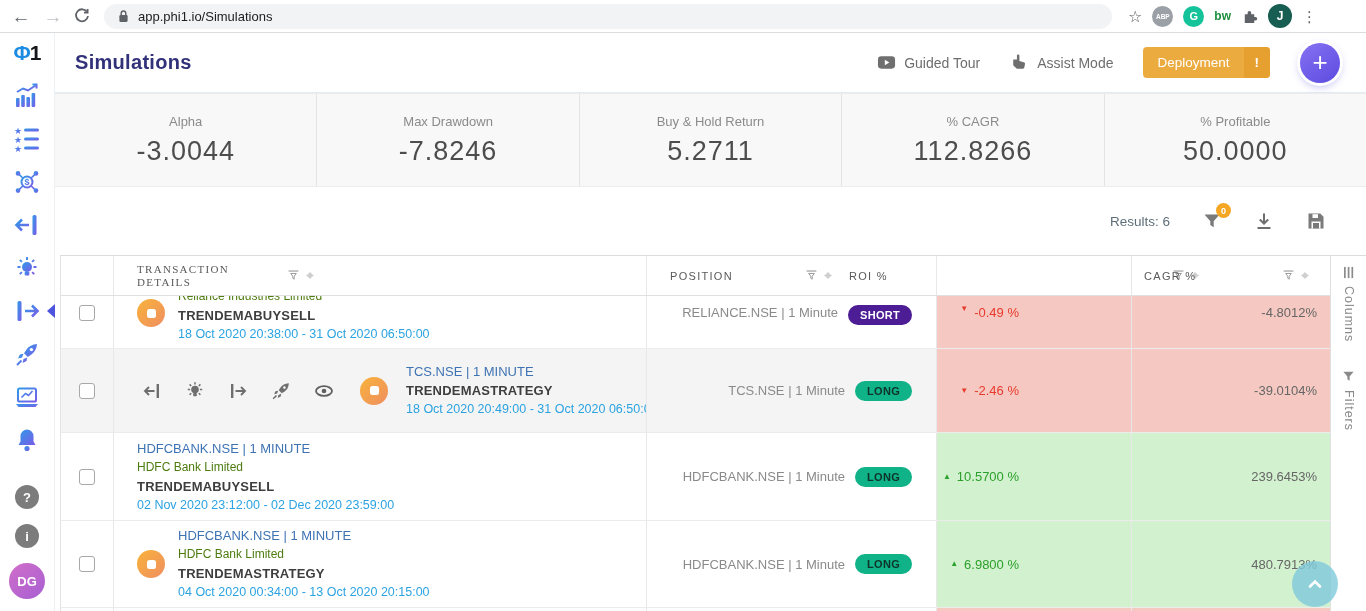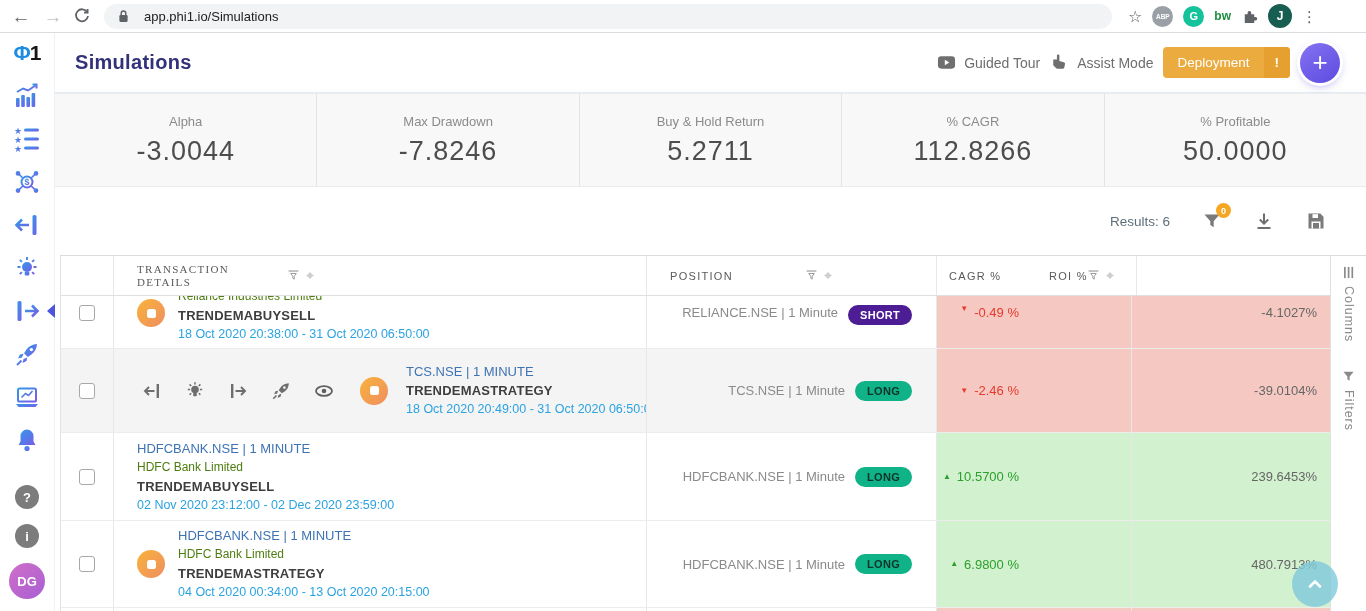--- a/index.html
+++ b/index.html
@@ -6,21 +6,21 @@
   html,body { width:1366px; height:611px; overflow:hidden; background:#fff;
     font-family:"Liberation Sans","DejaVu Sans",sans-serif; }
 
   
   .browser-bar { height:33px; display:flex; align-items:center; gap:10px;
     padding:0 10px; background:#fff; border-bottom:1px solid #dadce0; }
   .nav-ic { color:#5f6368; font-size:19px; line-height:1; cursor:pointer; width:22px; text-align:center; }
   .nav-ic.fwd { color:#bdc1c6; }
   .reload-svg { width:16px; height:16px; cursor:pointer; }
   .url-pill { width:1008px; height:25px; background:#f1f3f4; border-radius:13px;
-    display:flex; align-items:center; gap:15px; padding:0 14px; margin-left:4px; cursor:text; }
+    display:flex; align-items:center; gap:9px; padding:0 14px; margin-left:4px; cursor:text; }
   .url-text { font-size:13px; color:#202124; }
   .star-ic { font-size:16px; color:#5f6368; cursor:pointer; margin-left:6px; }
   .ext-badge { width:21px; height:21px; border-radius:50%; color:#fff; font-weight:bold;
     display:flex; align-items:center; justify-content:center; cursor:pointer; flex:none; }
   .ext-abp { background:#9aa0a6; font-size:6.5px; }
   .ext-gram { background:#15c39a; font-size:11px; }
   .ext-bw { color:#1e8e3e; font-weight:bold; font-size:12px; cursor:pointer; }
   .puzzle-svg { width:17px; height:17px; cursor:pointer; }
   .profile-j { width:24px; height:24px; border-radius:50%; background:#175d52; color:#fff;
     font-size:12px; font-weight:bold; display:flex; align-items:center; justify-content:center; cursor:pointer; }
@@ -44,21 +44,21 @@
   .avatar { width:36px; height:36px; border-radius:50%;
     background:linear-gradient(140deg,#d06ec9,#a85fd3); color:#fff; font-size:13px; font-weight:bold;
     display:flex; align-items:center; justify-content:center; cursor:pointer; }
 
   .main { flex:1; display:flex; flex-direction:column; position:relative; }
 
   
   .page-header { height:60px; flex:none; display:flex; align-items:center;
     padding:0 26px 0 20px; border-bottom:1px solid #e2ecf4; }
   .page-title { font-size:20px; font-weight:700; color:#32327a; letter-spacing:.3px; }
-  .hdr-actions { margin-left:auto; display:flex; align-items:center; gap:10px; }
+  .hdr-actions { margin-left:auto; display:flex; align-items:center; gap:30px; }
   .hdr-link { display:flex; align-items:center; gap:8px; font-size:14px; color:#6e6e6e; cursor:pointer; }
   .hdr-link svg { width:19px; height:19px; }
   .deploy-btn { display:flex; background:#ecab3f; color:#fff; border-radius:4px; overflow:hidden;
     font-size:13.5px; cursor:pointer; }
   .dep-label { padding:8px 14px; }
   .dep-alert { padding:8px 11px; background:#e6a02f; font-weight:bold; }
   .plus-btn { width:40px; height:40px; border-radius:50%; color:#fff; font-size:26px; cursor:pointer;
     background:linear-gradient(145deg,#8572f2,#5d4be0); display:flex; align-items:center; justify-content:center;
     box-shadow:0 0 0 3px #fff, 0 3px 8px rgba(90,80,220,.45); }
 
@@ -377,35 +377,35 @@
               <svg class="hfun" viewBox="0 0 16 16">
                 <path d="M2 2.5h12" stroke="#999" stroke-width="1.4"></path>
                 <path d="M4.5 5.5h7l-2.6 3.4v3.6l-1.8-1.2V8.9z" fill="none" stroke="#999" stroke-width="1.2"></path>
               </svg>
               <span class="sort">
                   <i class="s-up"></i>
                   <i class="s-dn"></i>
                 </span>
             </span>
           </div>
-          <div class="col c-cagr">
-            <span class="hlabel">CAGR %</span>
+          <div class="col c-roi">
+            <span class="hlabel">ROI %</span>
             <span class="hcluster">
               <svg class="hfun" viewBox="0 0 16 16">
                 <path d="M2 2.5h12" stroke="#999" stroke-width="1.4"></path>
                 <path d="M4.5 5.5h7l-2.6 3.4v3.6l-1.8-1.2V8.9z" fill="none" stroke="#999" stroke-width="1.2"></path>
               </svg>
               <span class="sort">
                   <i class="s-up"></i>
                   <i class="s-dn"></i>
                 </span>
             </span>
           </div>
-          <div class="col c-roi">
-            <span class="hlabel">ROI %</span>
+          <div class="col c-cagr">
+            <span class="hlabel">CAGR %</span>
             <span class="hcluster">
               <svg class="hfun" viewBox="0 0 16 16">
                 <path d="M2 2.5h12" stroke="#999" stroke-width="1.4"></path>
                 <path d="M4.5 5.5h7l-2.6 3.4v3.6l-1.8-1.2V8.9z" fill="none" stroke="#999" stroke-width="1.2"></path>
               </svg>
               <span class="sort">
                   <i class="s-up"></i>
                   <i class="s-dn"></i>
                 </span>
             </span>
@@ -428,21 +428,21 @@
           </div>
           <div class="col c-pos">
             <span class="ptxt">RELIANCE.NSE | 1 Minute</span>
             <span class="badge short">SHORT</span>
           </div>
           <div class="col c-roi neg-bg">
             <span class="tri dn">▼</span>
             <span class="roi-val neg">-0.49 %</span>
           </div>
           <div class="col c-cagr neg-bg">
-            <span class="cagr-val">-4.1027%</span>
+            <span class="cagr-val">-4.8012%</span>
           </div>
         </div>
 
         <div class="trow row-2">
           <div class="col c-check">
               <span class="cbx"></span>
             </div>
           <div class="col c-det">
             <div class="actions">
               <svg viewBox="0 0 20 20">

